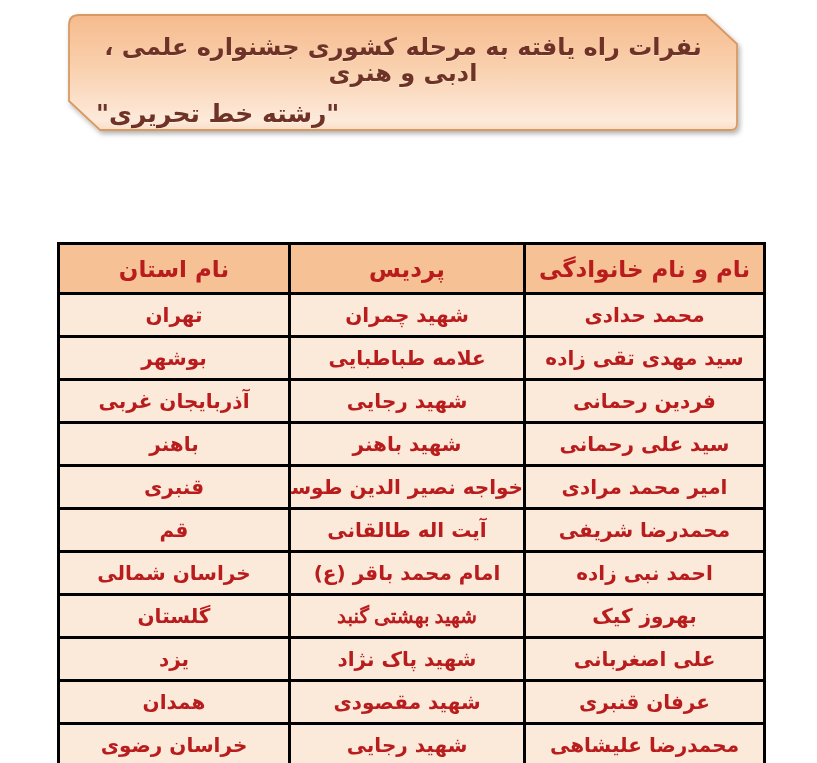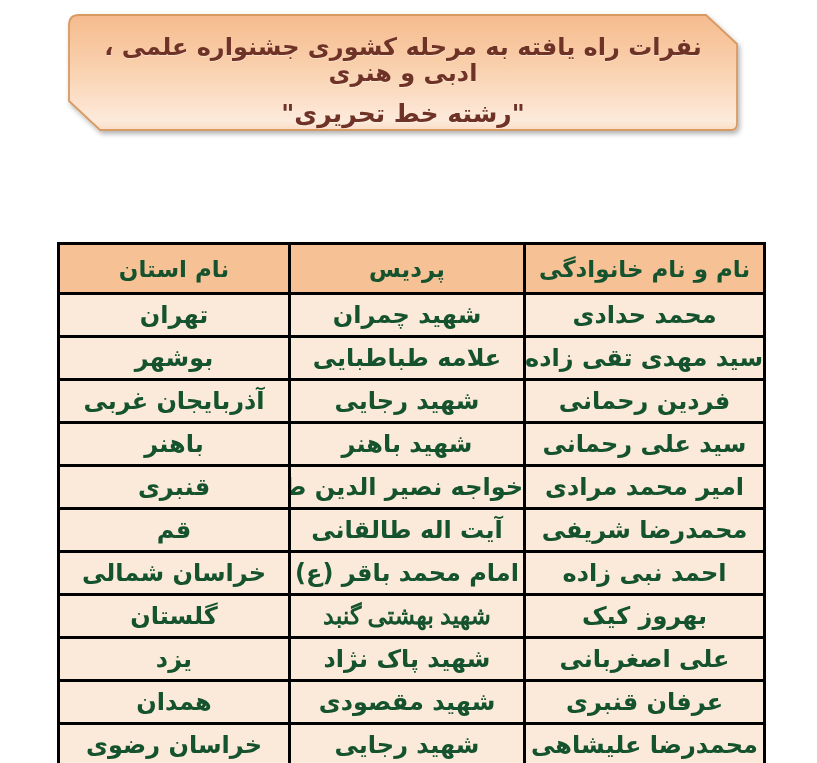--- a/index.html
+++ b/index.html
@@ -13,21 +13,21 @@
   
   .banner {
     position: absolute;
     left: 68px; top: 14px;
     width: 670px; height: 117px;
   }
   .banner svg { position: absolute; inset: 0; overflow: visible; }
   .banner-text {
     position: absolute; inset: 0;
     display: flex; flex-direction: column;
-    align-items: center; justify-content: space-between;
+    align-items: flex-end; justify-content: space-between;
     padding: 20px 28px 4px 28px;
     direction: rtl;
     color: var(--banner_text, #6e3226);
     font-weight: bold;
     text-align: center;
   }
   .banner-line1 { font-size: 24px; line-height: 1.1; text-shadow: 0 1px 0 rgba(255,255,255,0.35); }
   .banner-line2 { font-size: 25px; line-height: 1.1; text-shadow: 0 1px 0 rgba(255,255,255,0.35); }
   
   table.roster {
@@ -39,33 +39,33 @@
     table-layout: fixed;
   }
   table.roster col.c-name     { width: 240px; }
   table.roster col.c-campus   { width: 235px; }
   table.roster col.c-province { width: 231px; }
   table.roster th, table.roster td {
     border: 3px solid #000;
     text-align: center;
     vertical-align: middle;
     font-weight: bold;
-    color: #14532d;
+    color: #b91c1c;
     overflow: hidden;
     white-space: nowrap;
   }
   table.roster th {
     background: var(--header_bg, #f5c195);
     height: 50px;
     font-size: 23px;
   }
   table.roster td {
     background: var(--row_bg, #fbe9da);
     height: 43px;
-    font-size: 24px;
+    font-size: 20px;
   }
   td.small    { font-size: 16px; }
   td.smallish { font-size: 18px; font-family: Liberation Serif, serif; }
 </style>
 </head>
 <body>
 
 <div class="banner">
   <svg width="670" height="117" viewBox="0 0 670 117">
     <defs>

